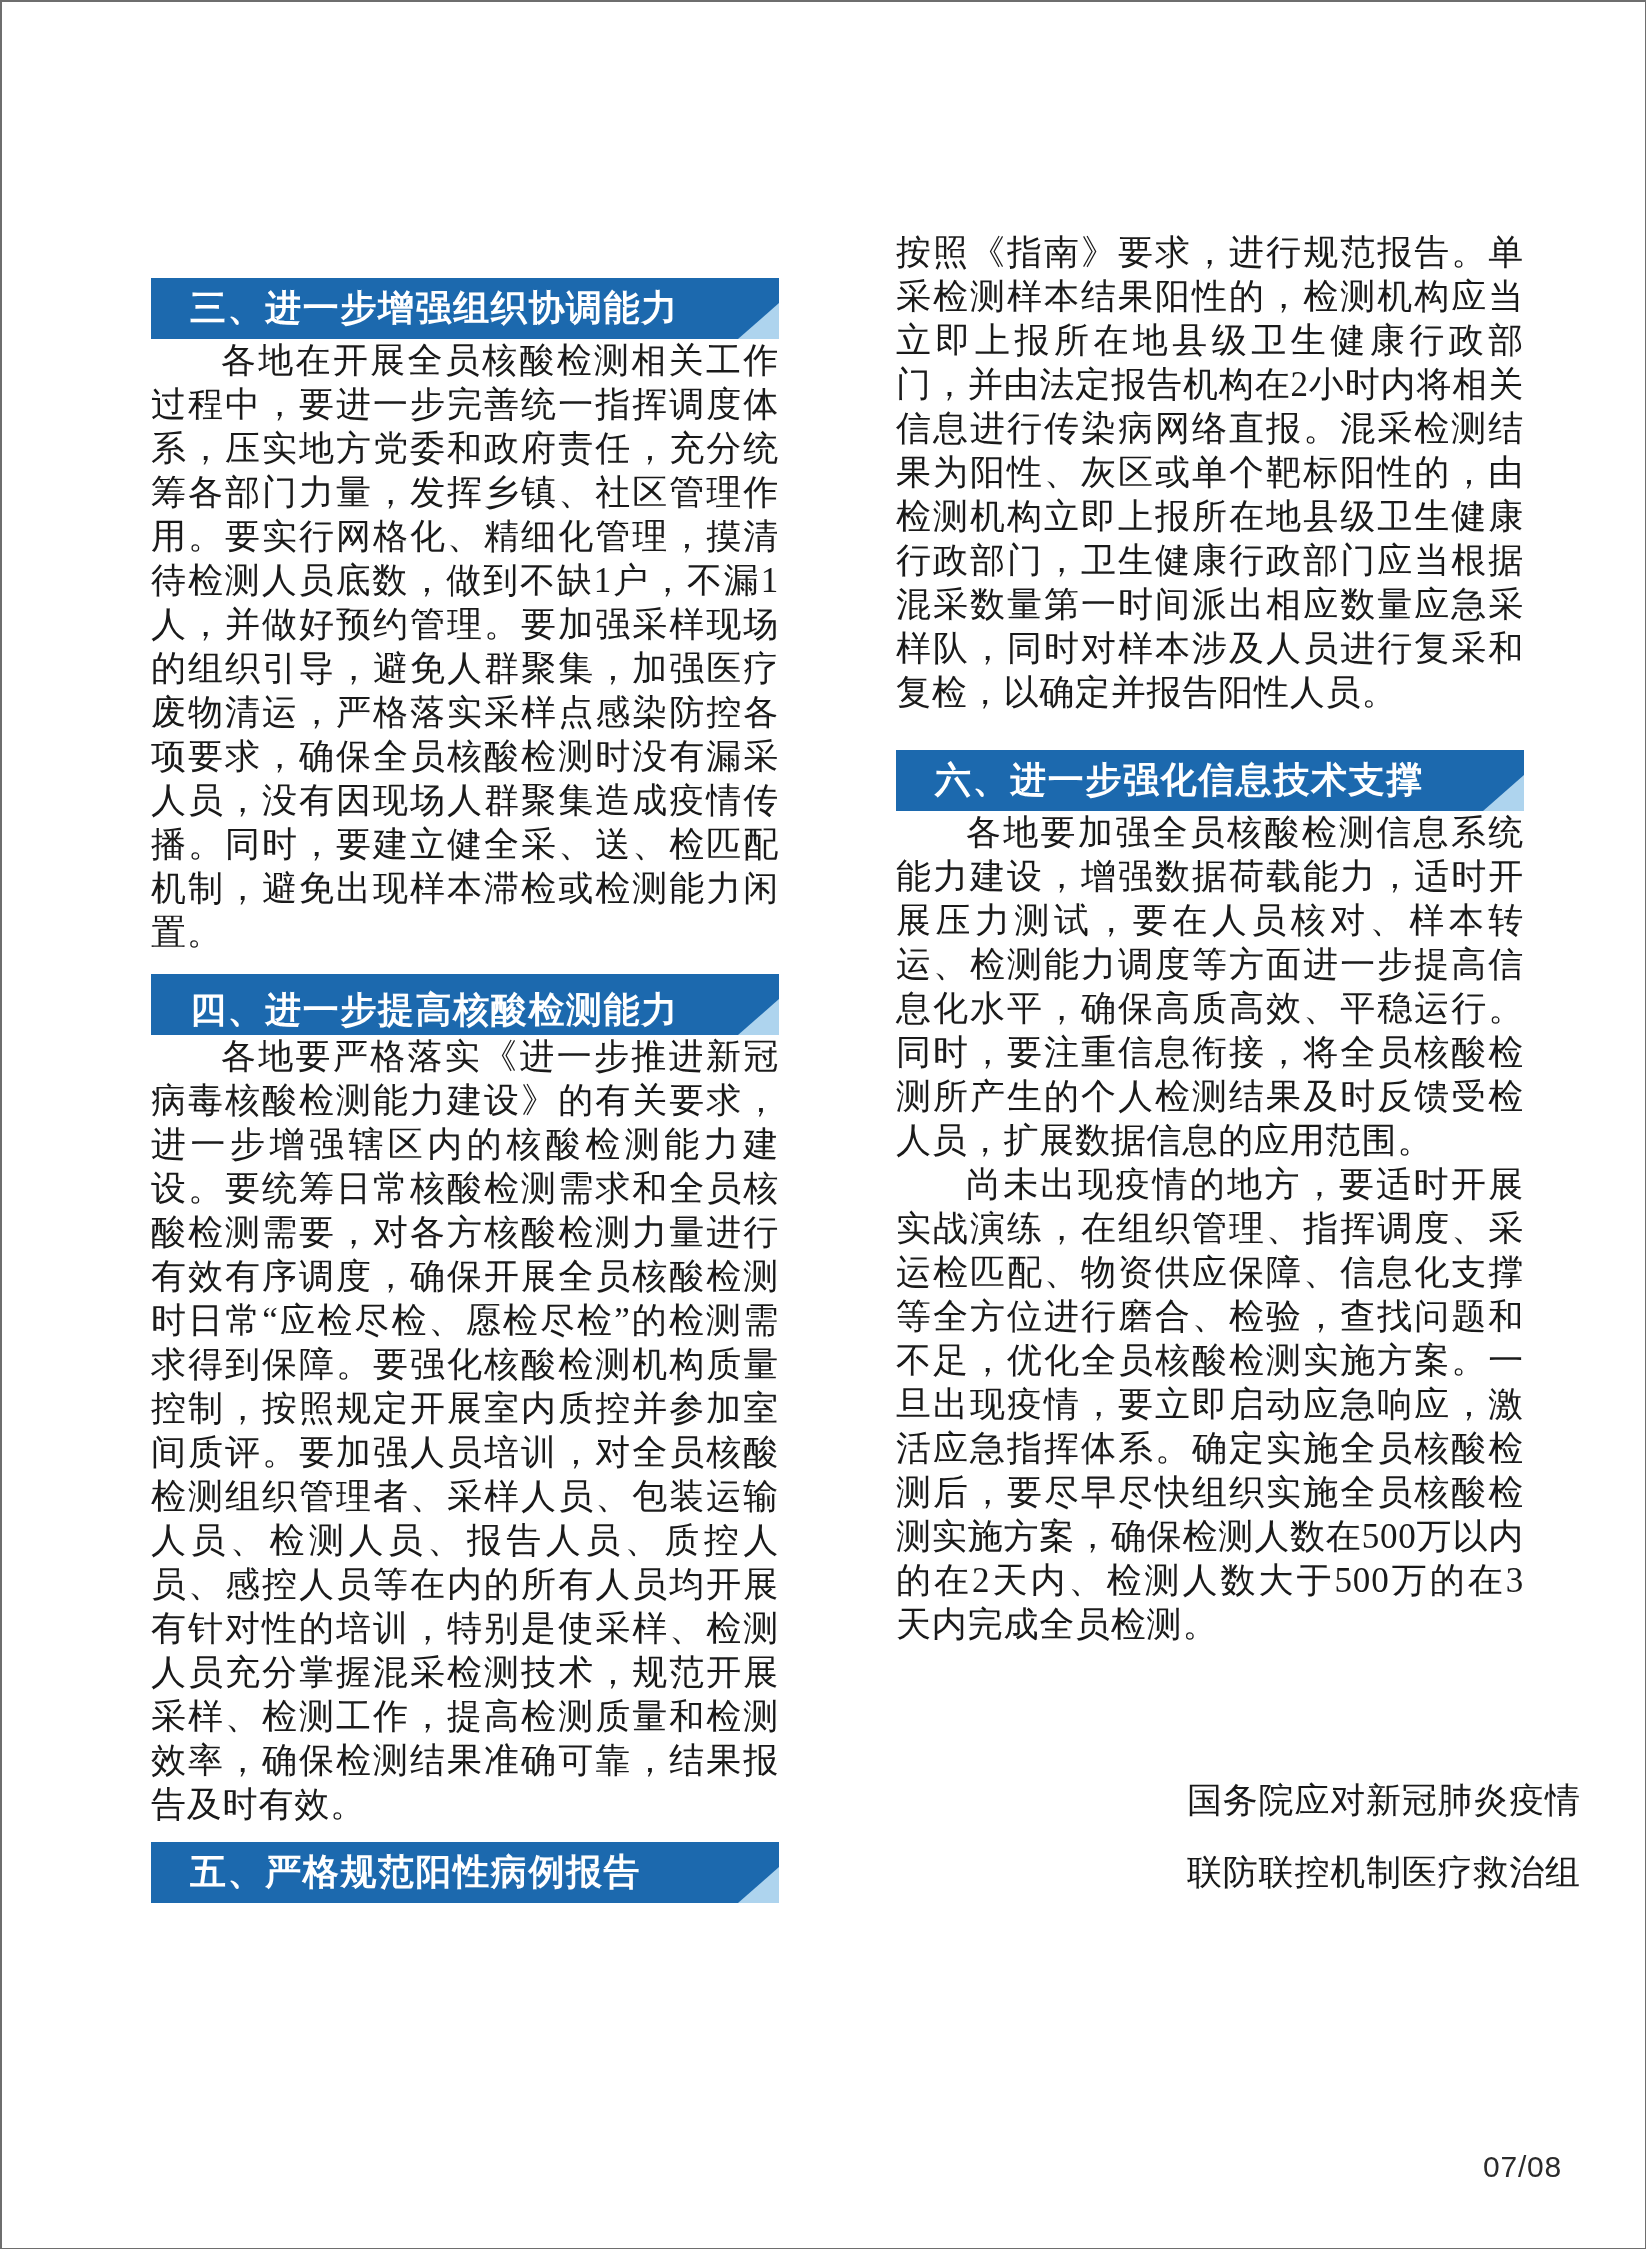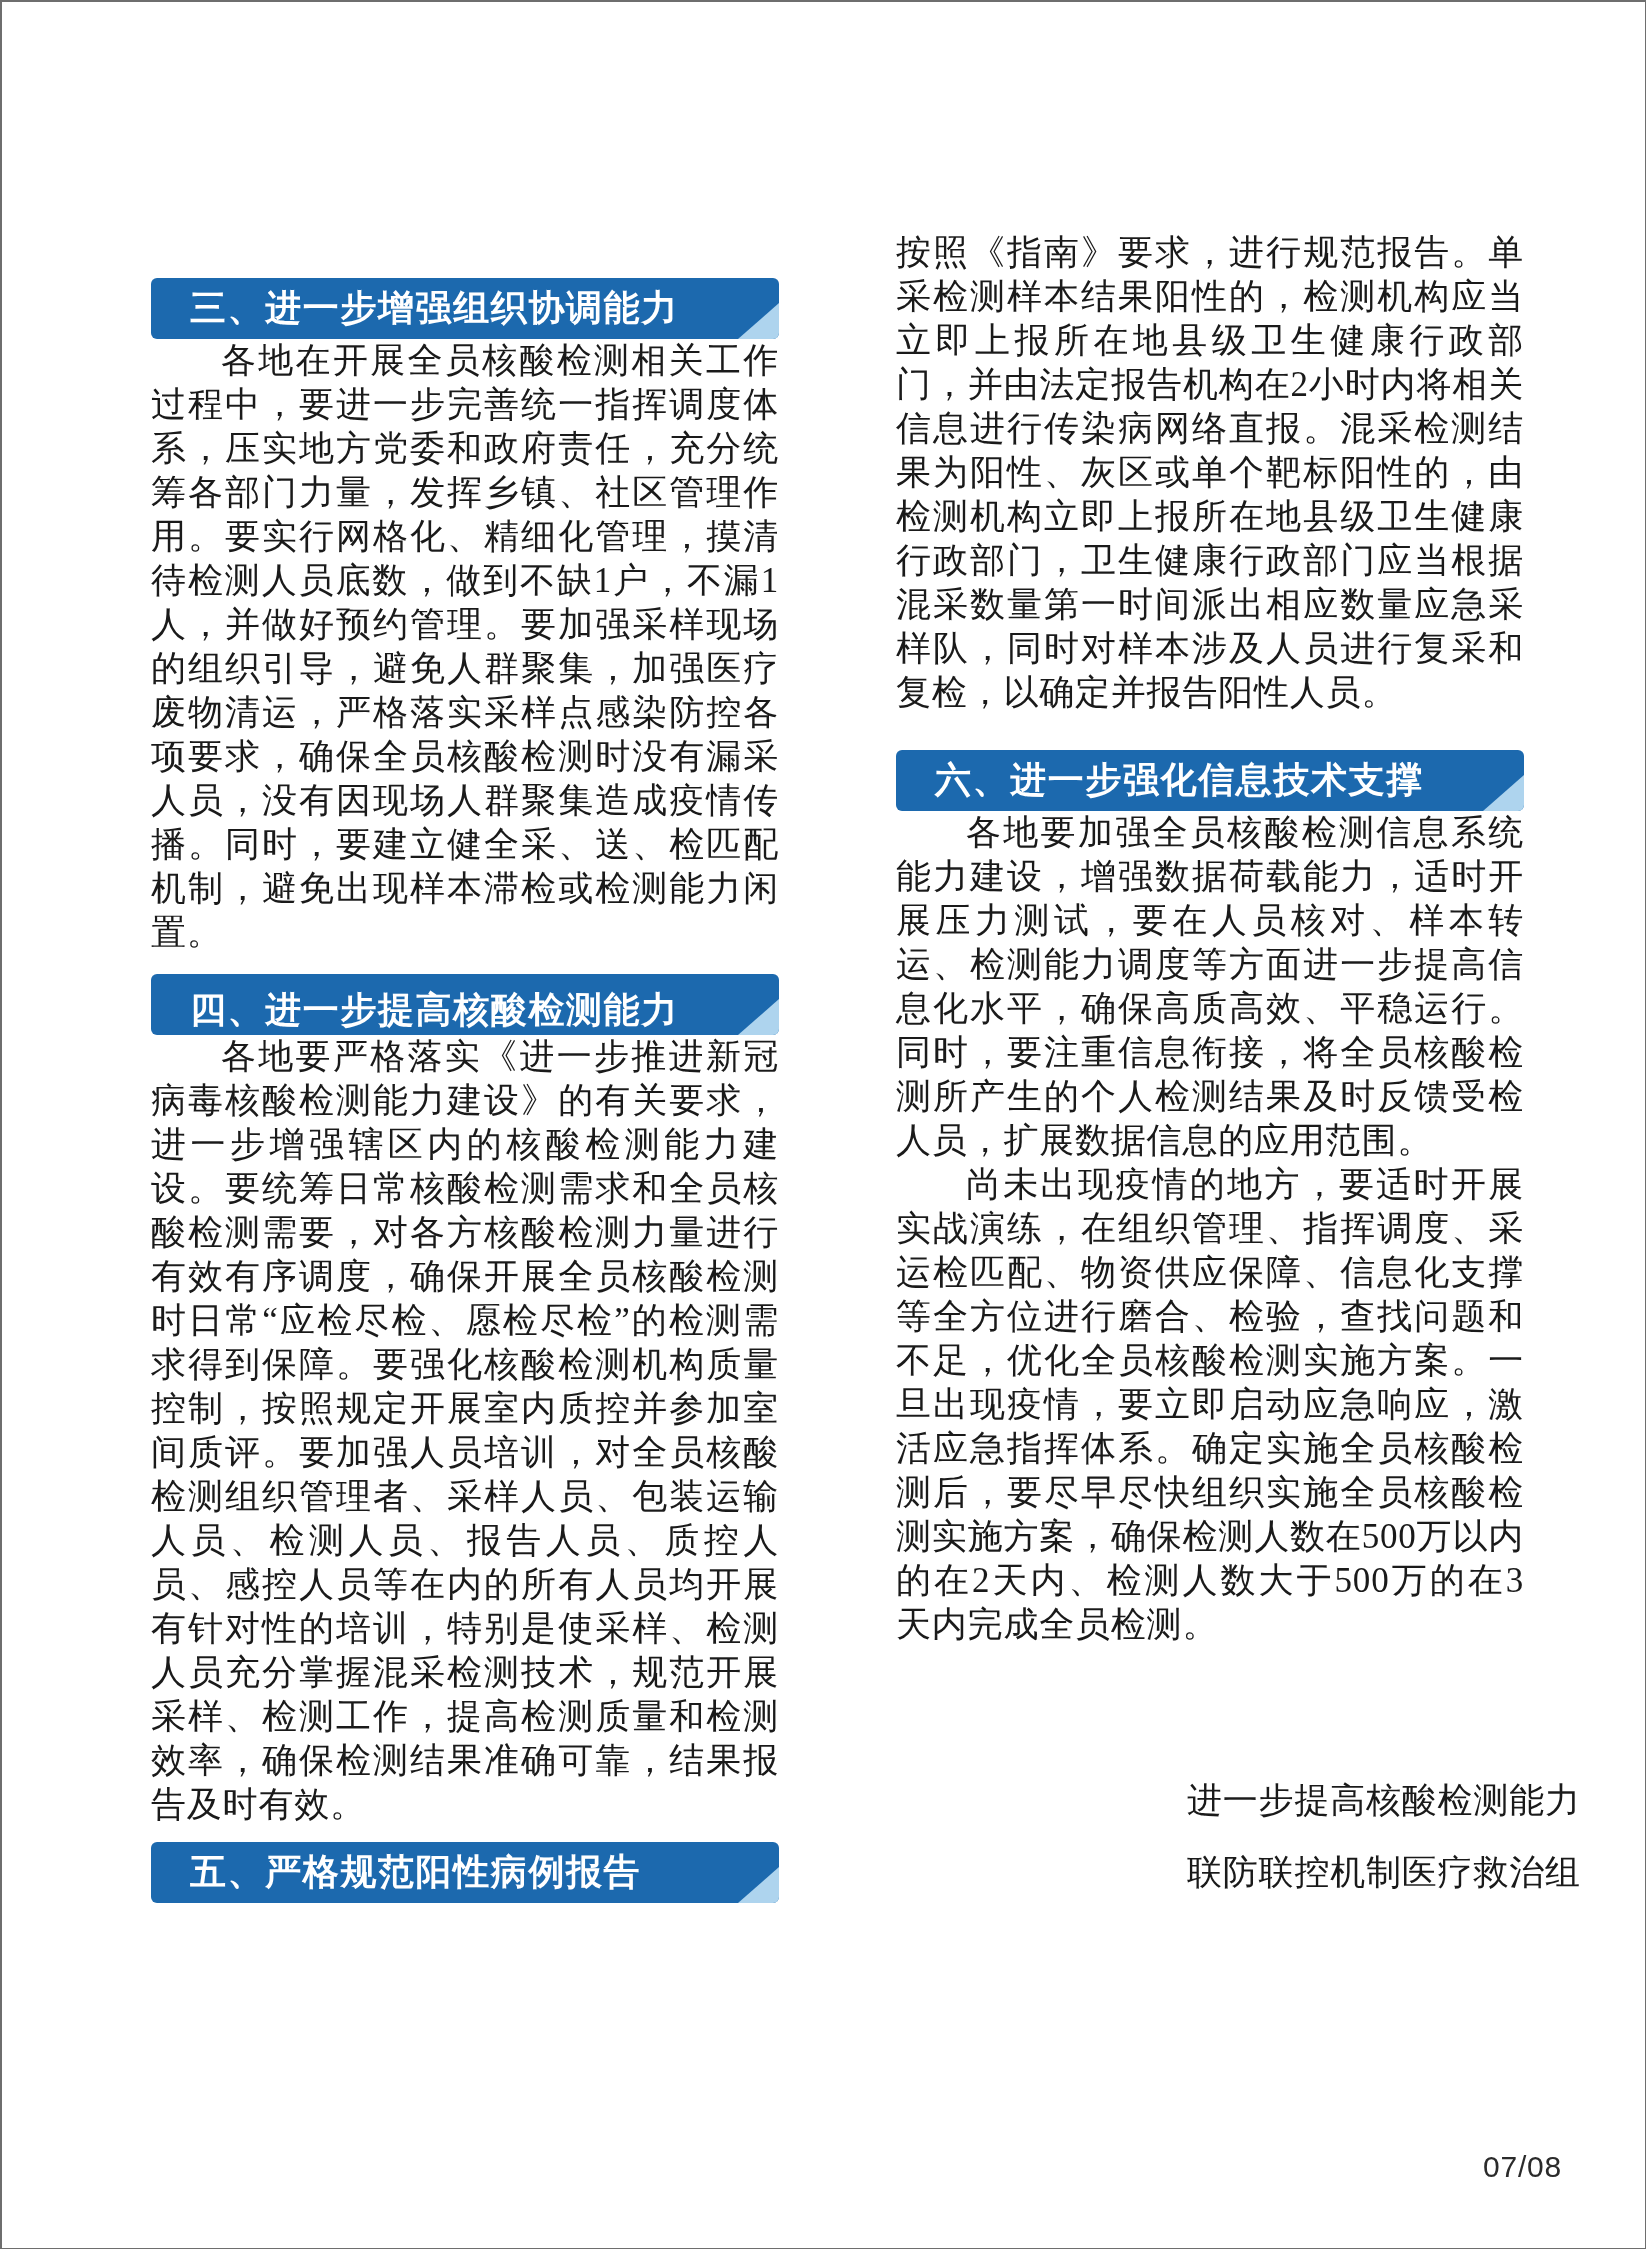--- a/index.html
+++ b/index.html
@@ -37,21 +37,20 @@
   p.indent { text-indent: 2em; }
   .sec-bar {
     position: relative;
     height: 61px;
     background: #1c69ae;
     display: flex;
     align-items: center;
     padding-left: 39px;
     box-sizing: border-box;
     overflow: hidden;
-    border-radius: 6px;
   }
   .sec-bar .bar-title {
     color: #ffffff;
     font-family: "Liberation Sans", "DejaVu Sans", sans-serif;
     font-weight: bold;
     font-size: 36px;
     letter-spacing: 1.6px;
     white-space: nowrap;
   }
   .sec-bar .corner {
@@ -124,19 +123,19 @@
   <div class="sec-bar mt-bar6">
     <span class="bar-title">六、进一步强化信息技术支撑</span>
     <span class="corner"></span>
   </div>
 
   <p class="body-text indent mt-p5">各地要加强全员核酸检测信息系统能力建设，增强数据荷载能力，适时开展压力测试，要在人员核对、样本转运、检测能力调度等方面进一步提高信息化水平，确保高质高效、平稳运行。同时，要注重信息衔接，将全员核酸检测所产生的个人检测结果及时反馈受检人员，扩展数据信息的应用范围。</p>
 
   <p class="body-text indent mt-p6">尚未出现疫情的地方，要适时开展实战演练，在组织管理、指挥调度、采运检匹配、物资供应保障、信息化支撑等全方位进行磨合、检验，查找问题和不足，优化全员核酸检测实施方案。一旦出现疫情，要立即启动应急响应，激活应急指挥体系。确定实施全员核酸检测后，要尽早尽快组织实施全员核酸检测实施方案，确保检测人数在500万以内的在2天内、检测人数大于500万的在3天内完成全员检测。</p>
 
   <div class="signature">
-    <div>进一步提高核酸检测能力</div>
+    <div>国务院应对新冠肺炎疫情</div>
     <div>联防联控机制医疗救治组</div>
   </div>
 </div>
 
 <div class="page-number">07/08</div>
 
 
 </body></html>

